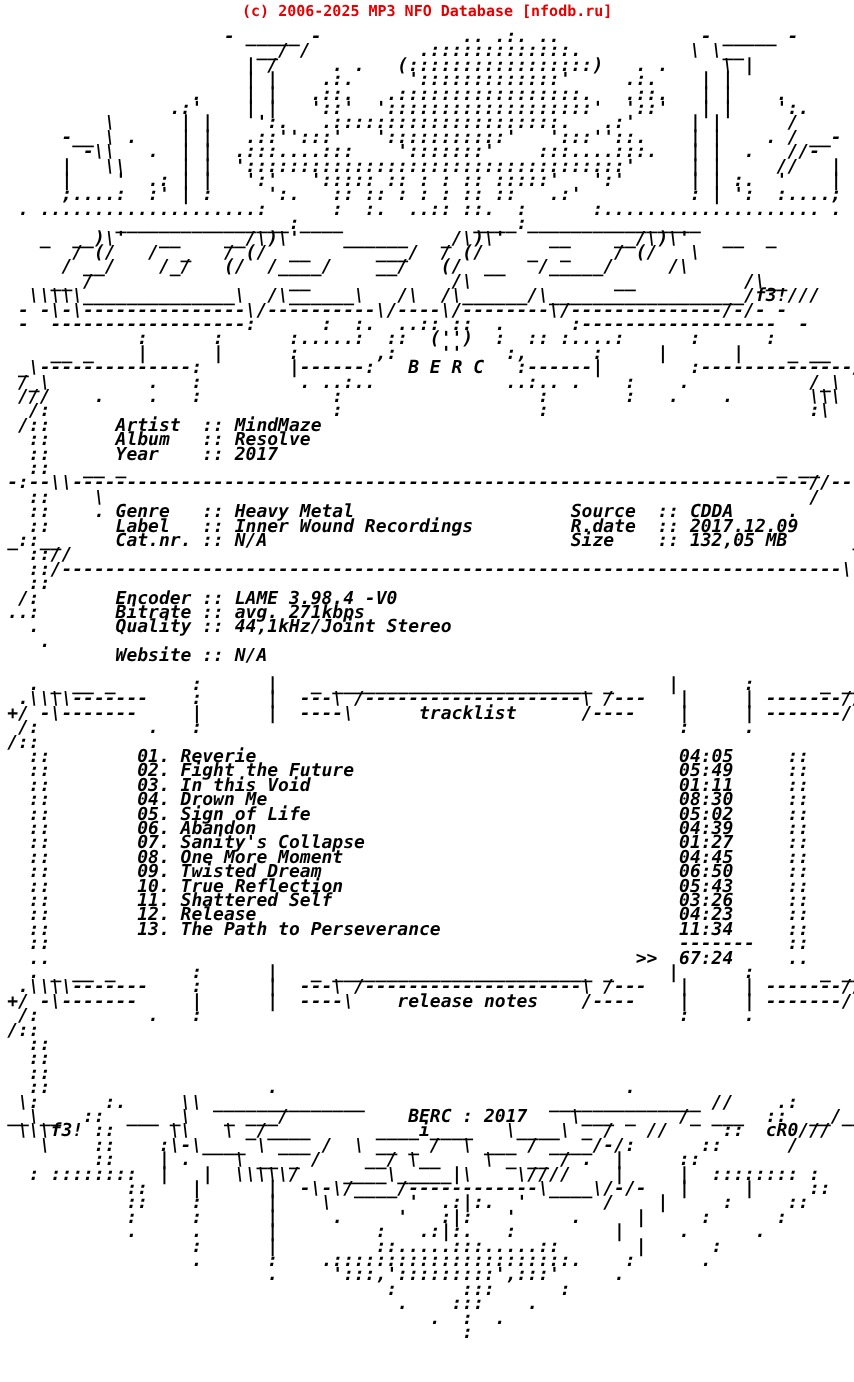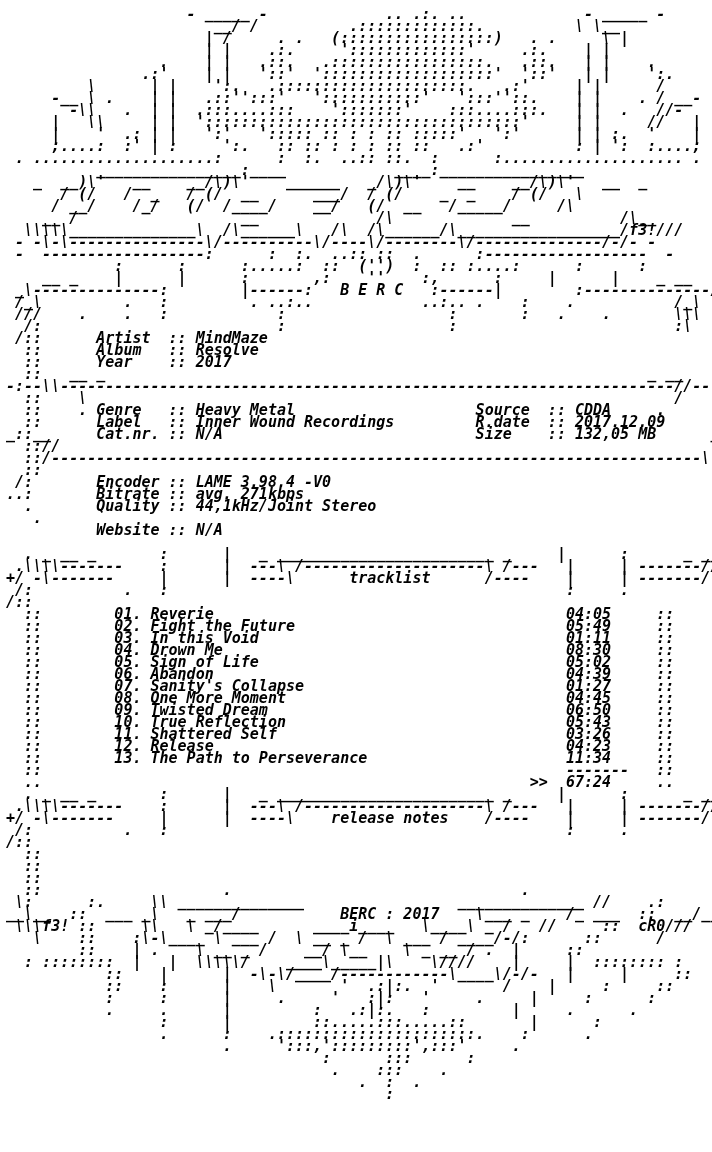--- a/index.html
+++ b/index.html
@@ -22,20 +22,21 @@
     letter-spacing:0;
     margin:8px 0 0 6px;
     white-space:pre;
     font-style:italic;
   }
 </style>
 </head>
 <body style="background: rgb(255, 255, 255);">
 
 <div class="page">
+  <div class="db-header" style="color: rgb(230, 0, 0);">(c) 2006-2025 MP3 NFO Database [nfodb.ru]</div>
   <pre class="nfo-text" style="color: rgb(0, 0, 0);">                    - _____ -             .. .:. ..             - _____ -
                        __/ /          .:::::::::::::.          \ \__
                       | /     . .   (:::::::::::::::::)   . .     \ |
                       | |    .:.     ':::::::::::::'     .:.    | |
                  .    | |   .::.   .:::::::::::::::::.   .::.   | |    .
                .:'    | |   '::'  ':::::::::::::::::::'  '::'   | |    ':.
          \      | |    ':.   .:::::::::::::::::::::.   .:'     | |      /
      -__ \ .    | |   .::'':::'   ':::::::::::'   ':::''::.    | |    . / __-
        -\\   .  | |  .:::....:::    ':::::::'    :::....:::.   | |  .   //-
      |   \\     | |  ':::::::::::::::::::::::::::::::::::'     | |     //   |

